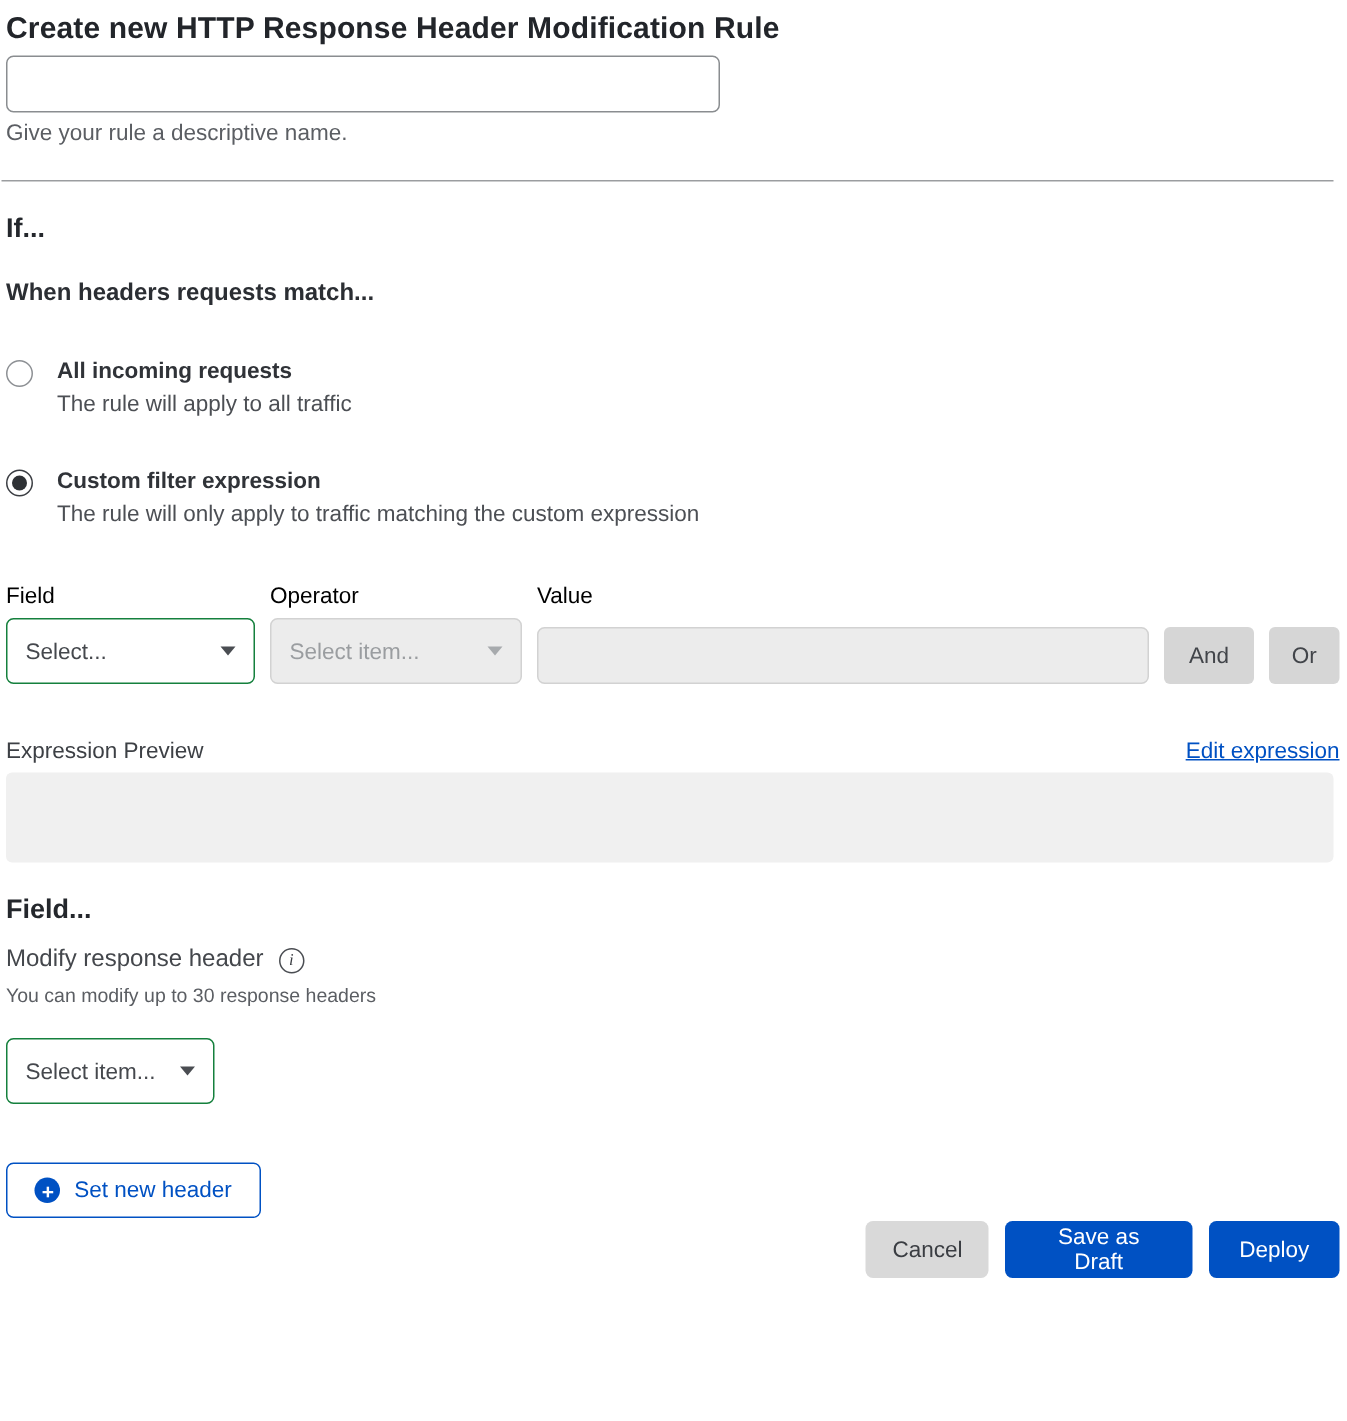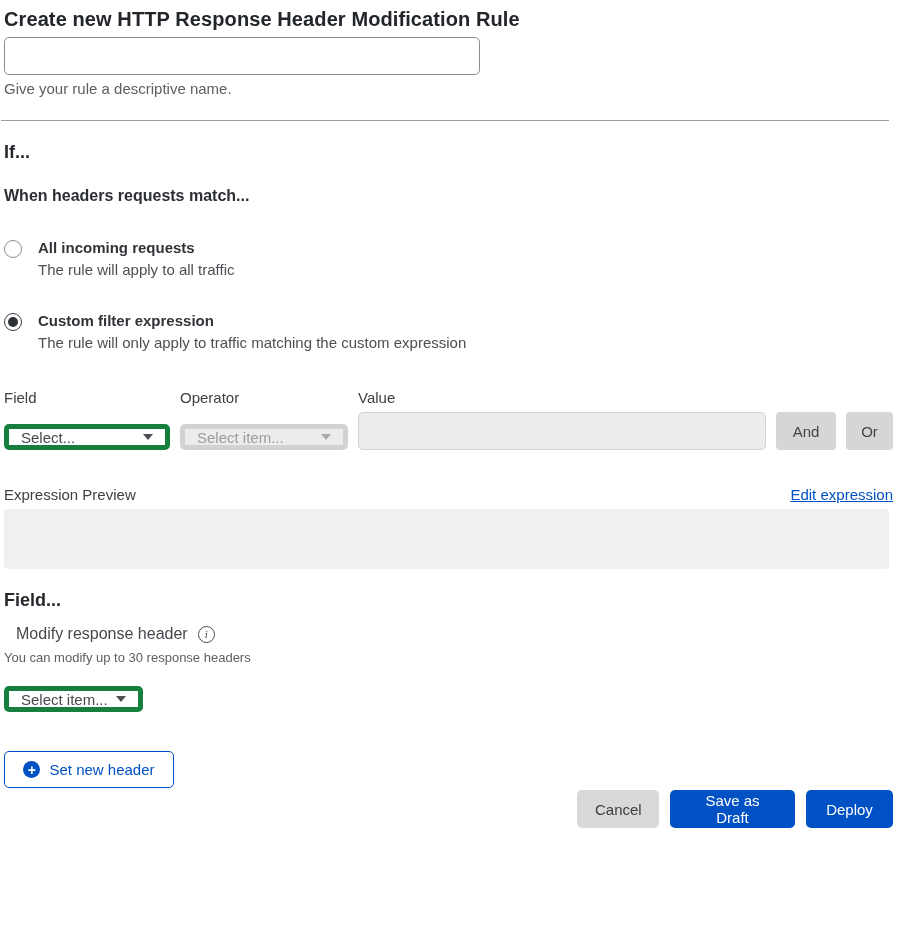--- a/index.html
+++ b/index.html
@@ -110,26 +110,26 @@
     display: grid;
     grid-template-columns: 166px 168px 1fr 60px 47px;
     column-gap: 10px;
     row-gap: 6px;
     margin-top: 38px;
     align-items: end;
     margin-right: 0;
   }
   .builder-label {
     font-size: 15px;
-    color: #404040;
+    color: #000000;
     align-self: start;
   }
   .combo {
-    height: 26px;
-    border: 5px solid #15803d;
+    height: 44px;
+    border: 1px solid #15803d;
     border-radius: 5px;
     background: #ffffff;
     display: flex;
     align-items: center;
     justify-content: space-between;
     padding: 0 12px;
     font-size: 15px;
     color: #45484d;
     cursor: pointer;
     user-select: none;
@@ -190,21 +190,20 @@
     height: 60px;
     background: #f0f0f0;
     border-radius: 4px;
     width: 885px;
   }
   
   .modify-row {
     display: flex;
     align-items: center;
     margin-top: 14px;
-    margin-left: 12px;
   }
   .modify-label { font-size: 16px; color: #44474c; }
   .info-icon {
     width: 17px; height: 17px;
     border: 1px solid #4a4d52;
     border-radius: 50%;
     font-size: 11px;
     font-style: italic;
     font-family: "Liberation Serif", serif;
     color: #3a3d42;

